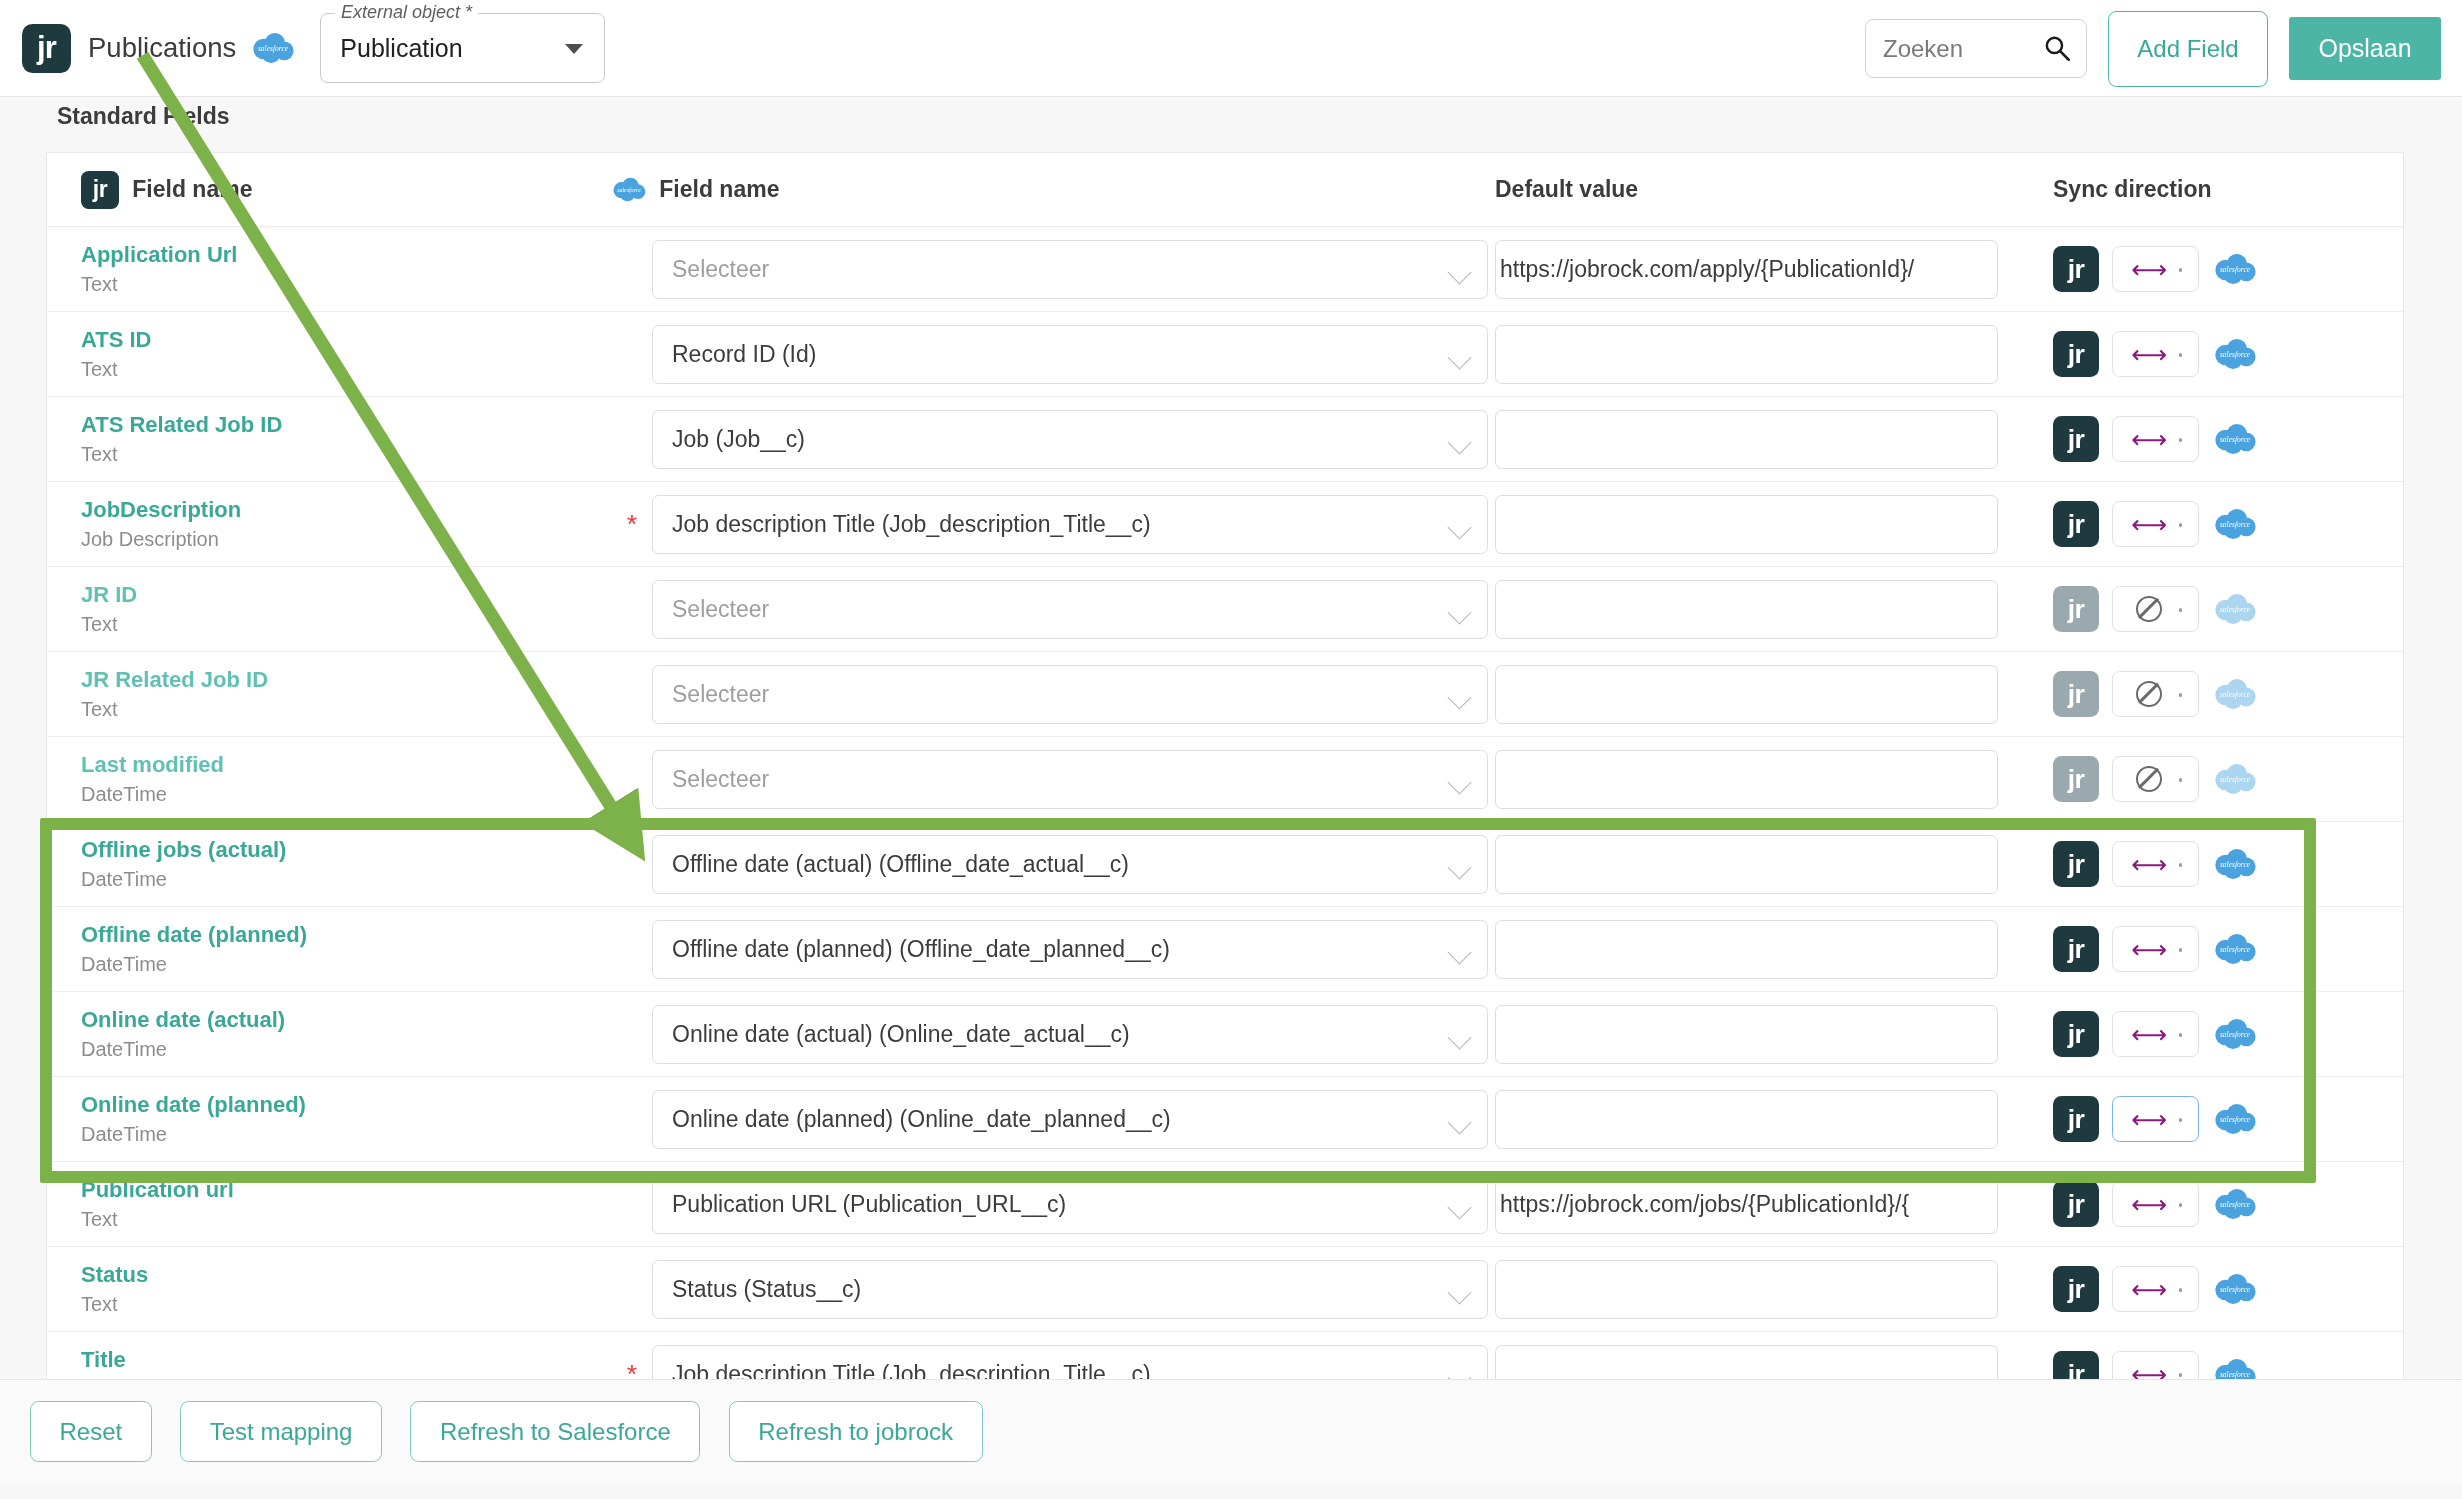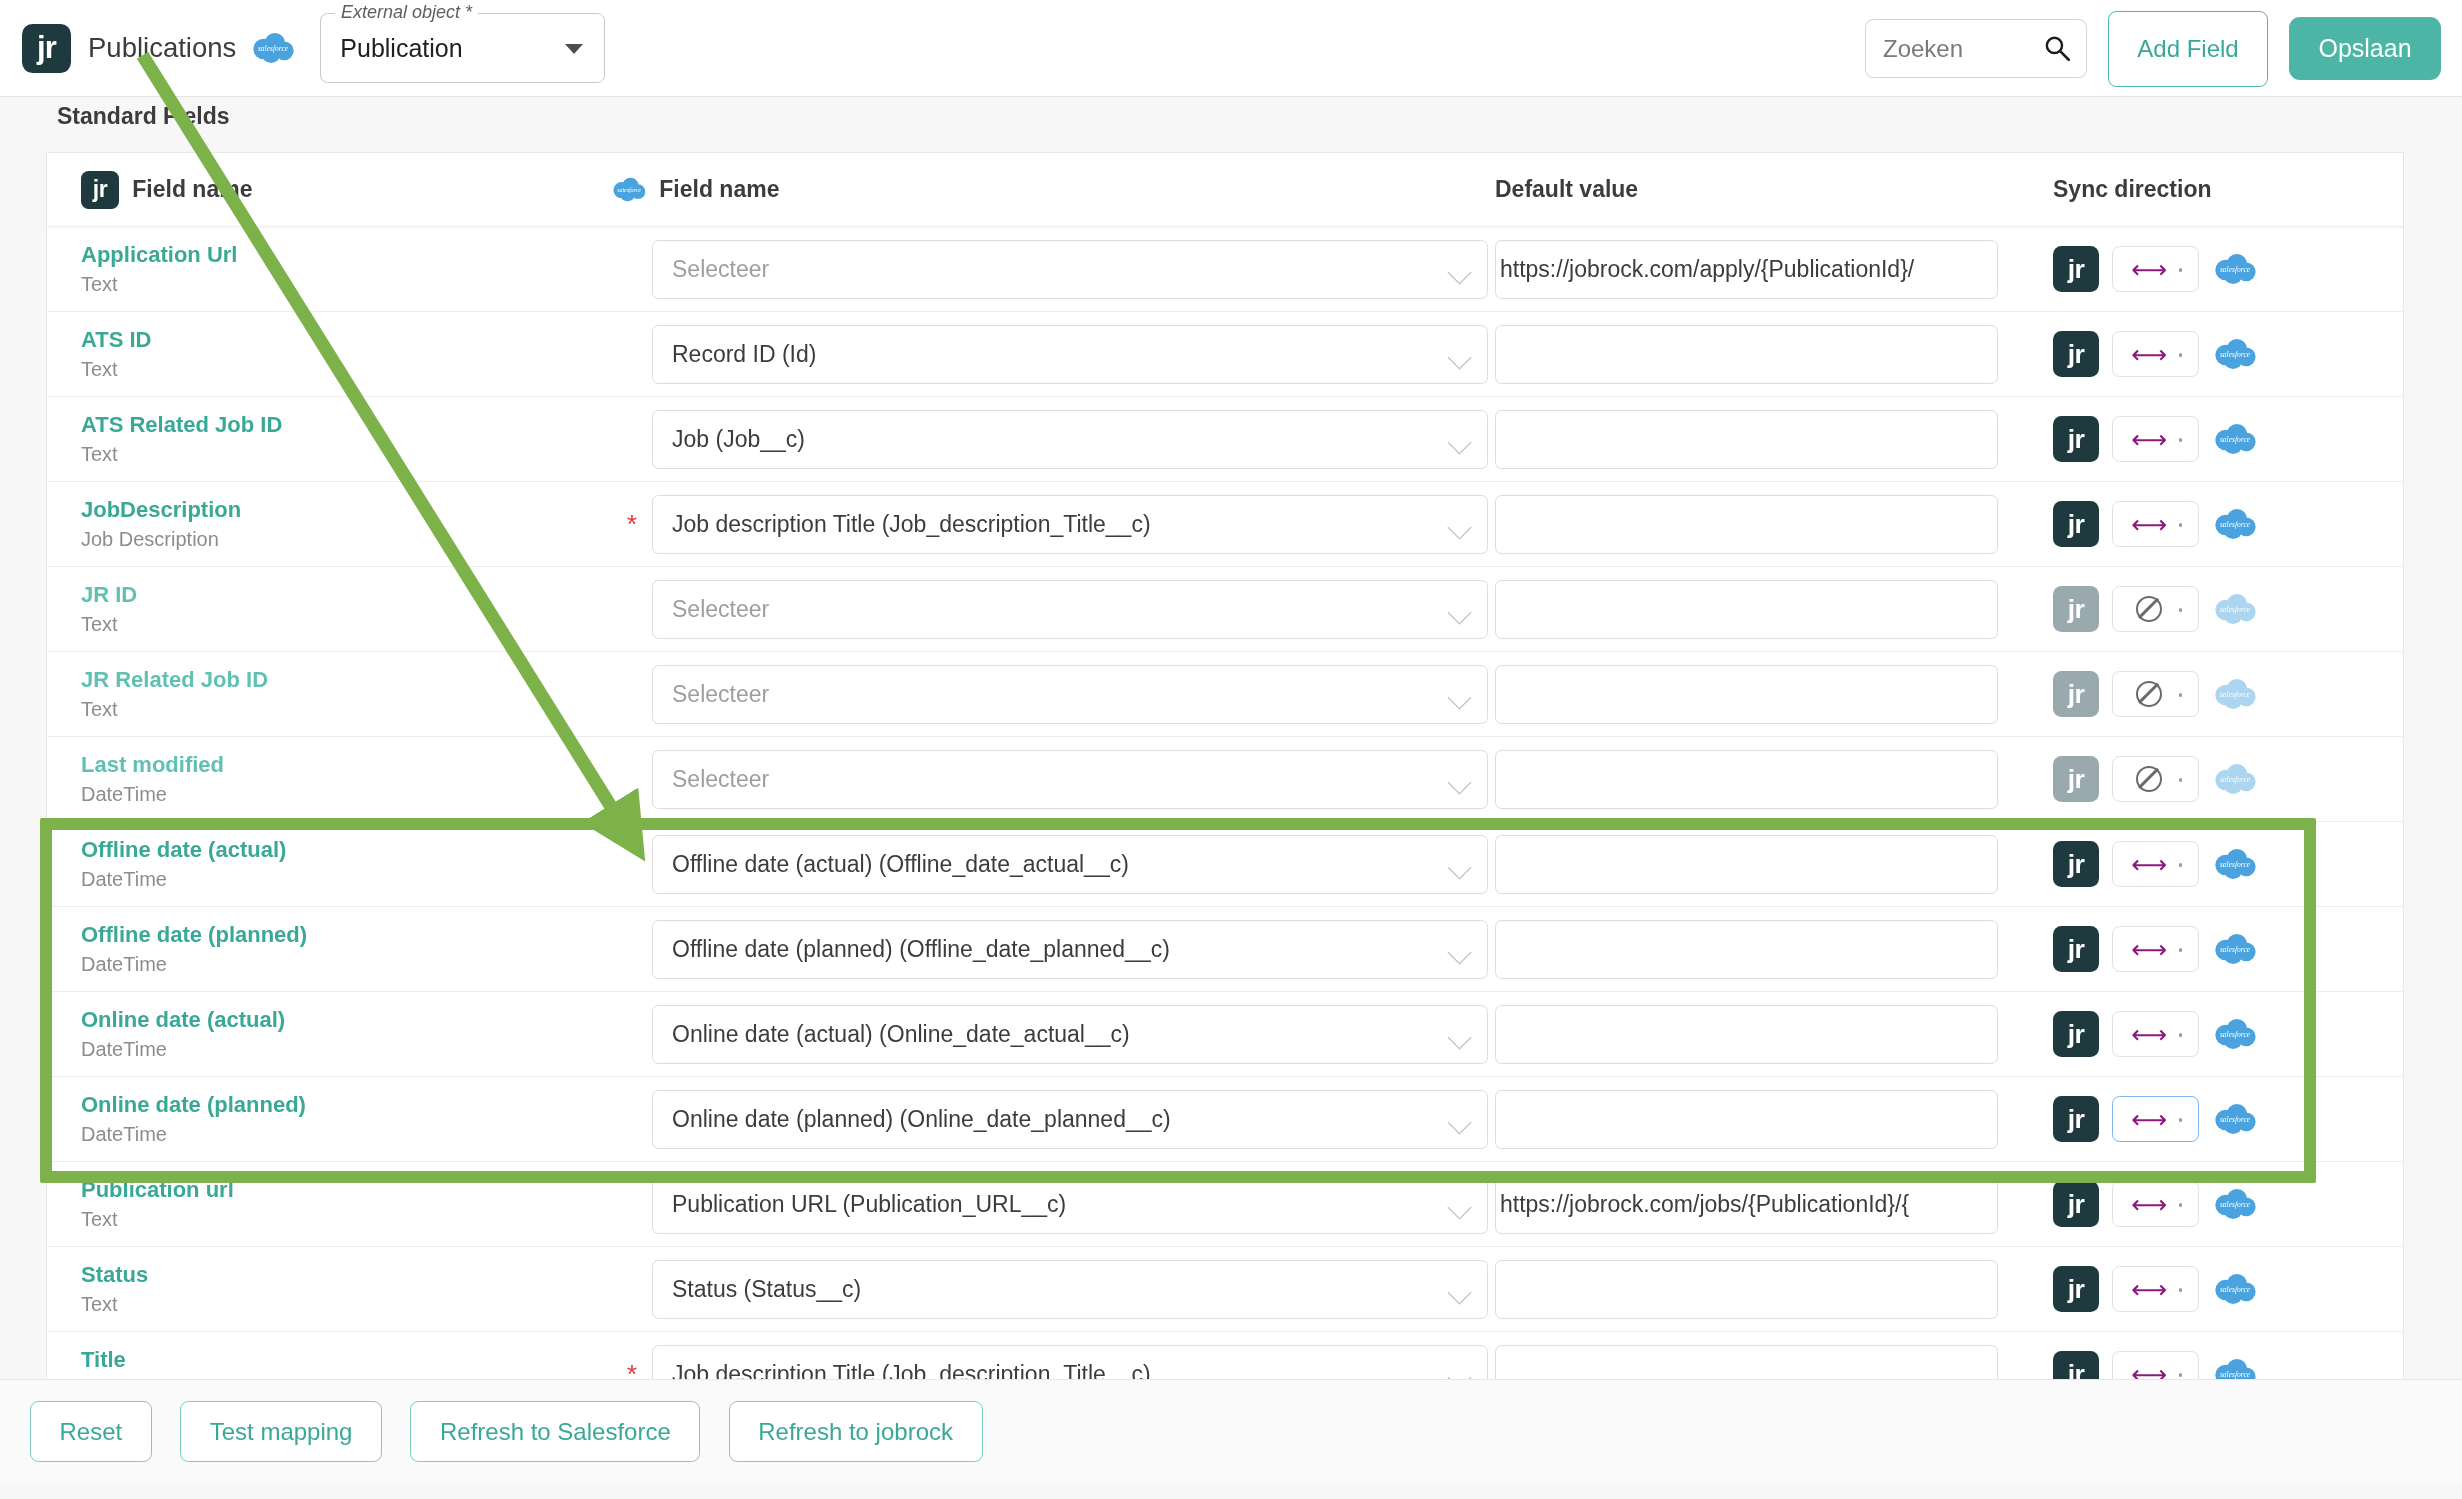--- a/index.html
+++ b/index.html
@@ -114,21 +114,21 @@
     border-radius: 8.5px;
     background: #fff;
     color: #3aa897;
     font-size: 24px;
     display: flex; align-items: center; justify-content: center;
     padding: 0 21px;
     cursor: pointer;
   }
   .btn-save {
     height: 63px; min-width: 152px;
-    border: none; border-radius: 11px;
+    border: none; border-radius: 3px;
     background: #4cb5a5;
     color: #ffffff;
     font-size: 25px;
     display: flex; align-items: center; justify-content: center;
     padding: 0 25px;
     cursor: pointer;
   }
 
   
   .section-title {
@@ -631,21 +631,21 @@
                     <circle cx="35" cy="19" r="10"></circle>
                     <circle cx="21" cy="22" r="10"></circle>
                   </g>
                   <text x="23" y="19" font-size="8" fill="#ffffff" text-anchor="middle" font-family="Liberation Serif, serif" font-style="italic">salesforce</text>
                 </svg></span>
             </div>
           </div>
         </div>
         <div class="trow">
           <div class="col-a">
-            <span class="fname">Offline date (actual)</span>
+            <span class="fname">Offline jobs (actual)</span>
             <span class="ftype">DateTime</span>
           </div>
           <div class="col-b">
             <span class="req-spacer"></span>
             <div class="select-ctl">
               <span class="val">Offline date (actual) (Offline_date_actual__c)</span>
               <span class="chev"></span>
             </div>
           </div>
           <div class="col-c">

